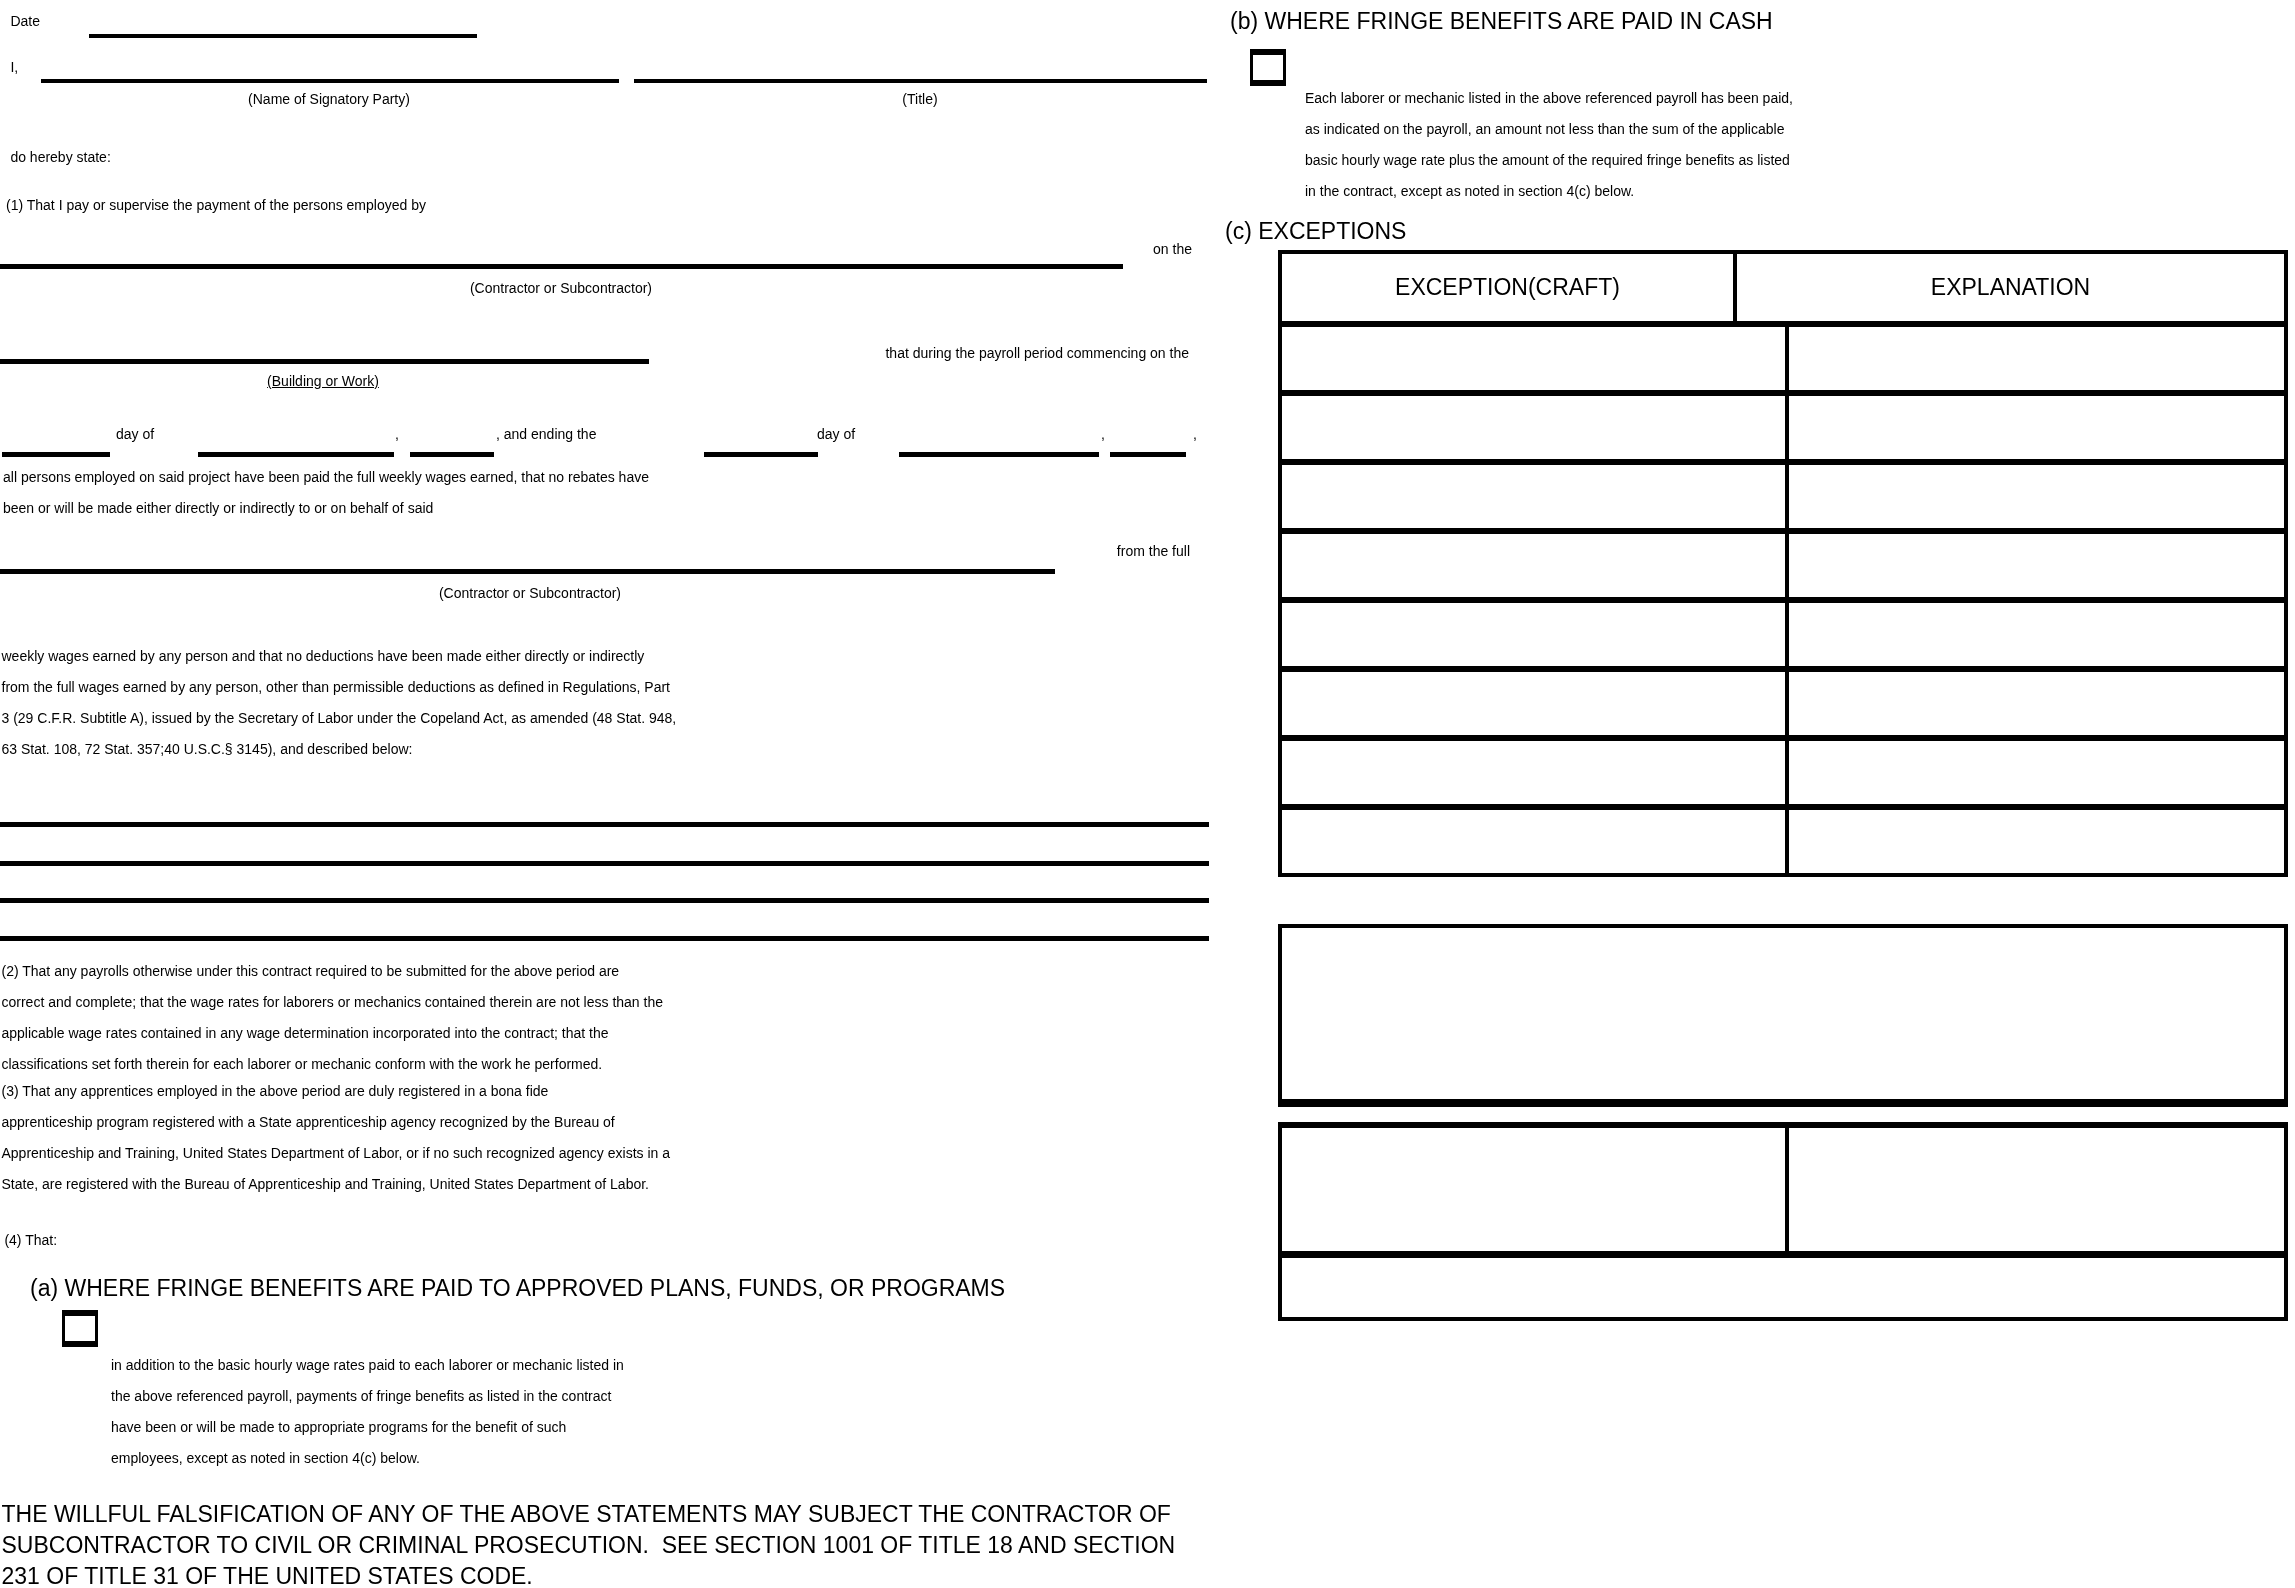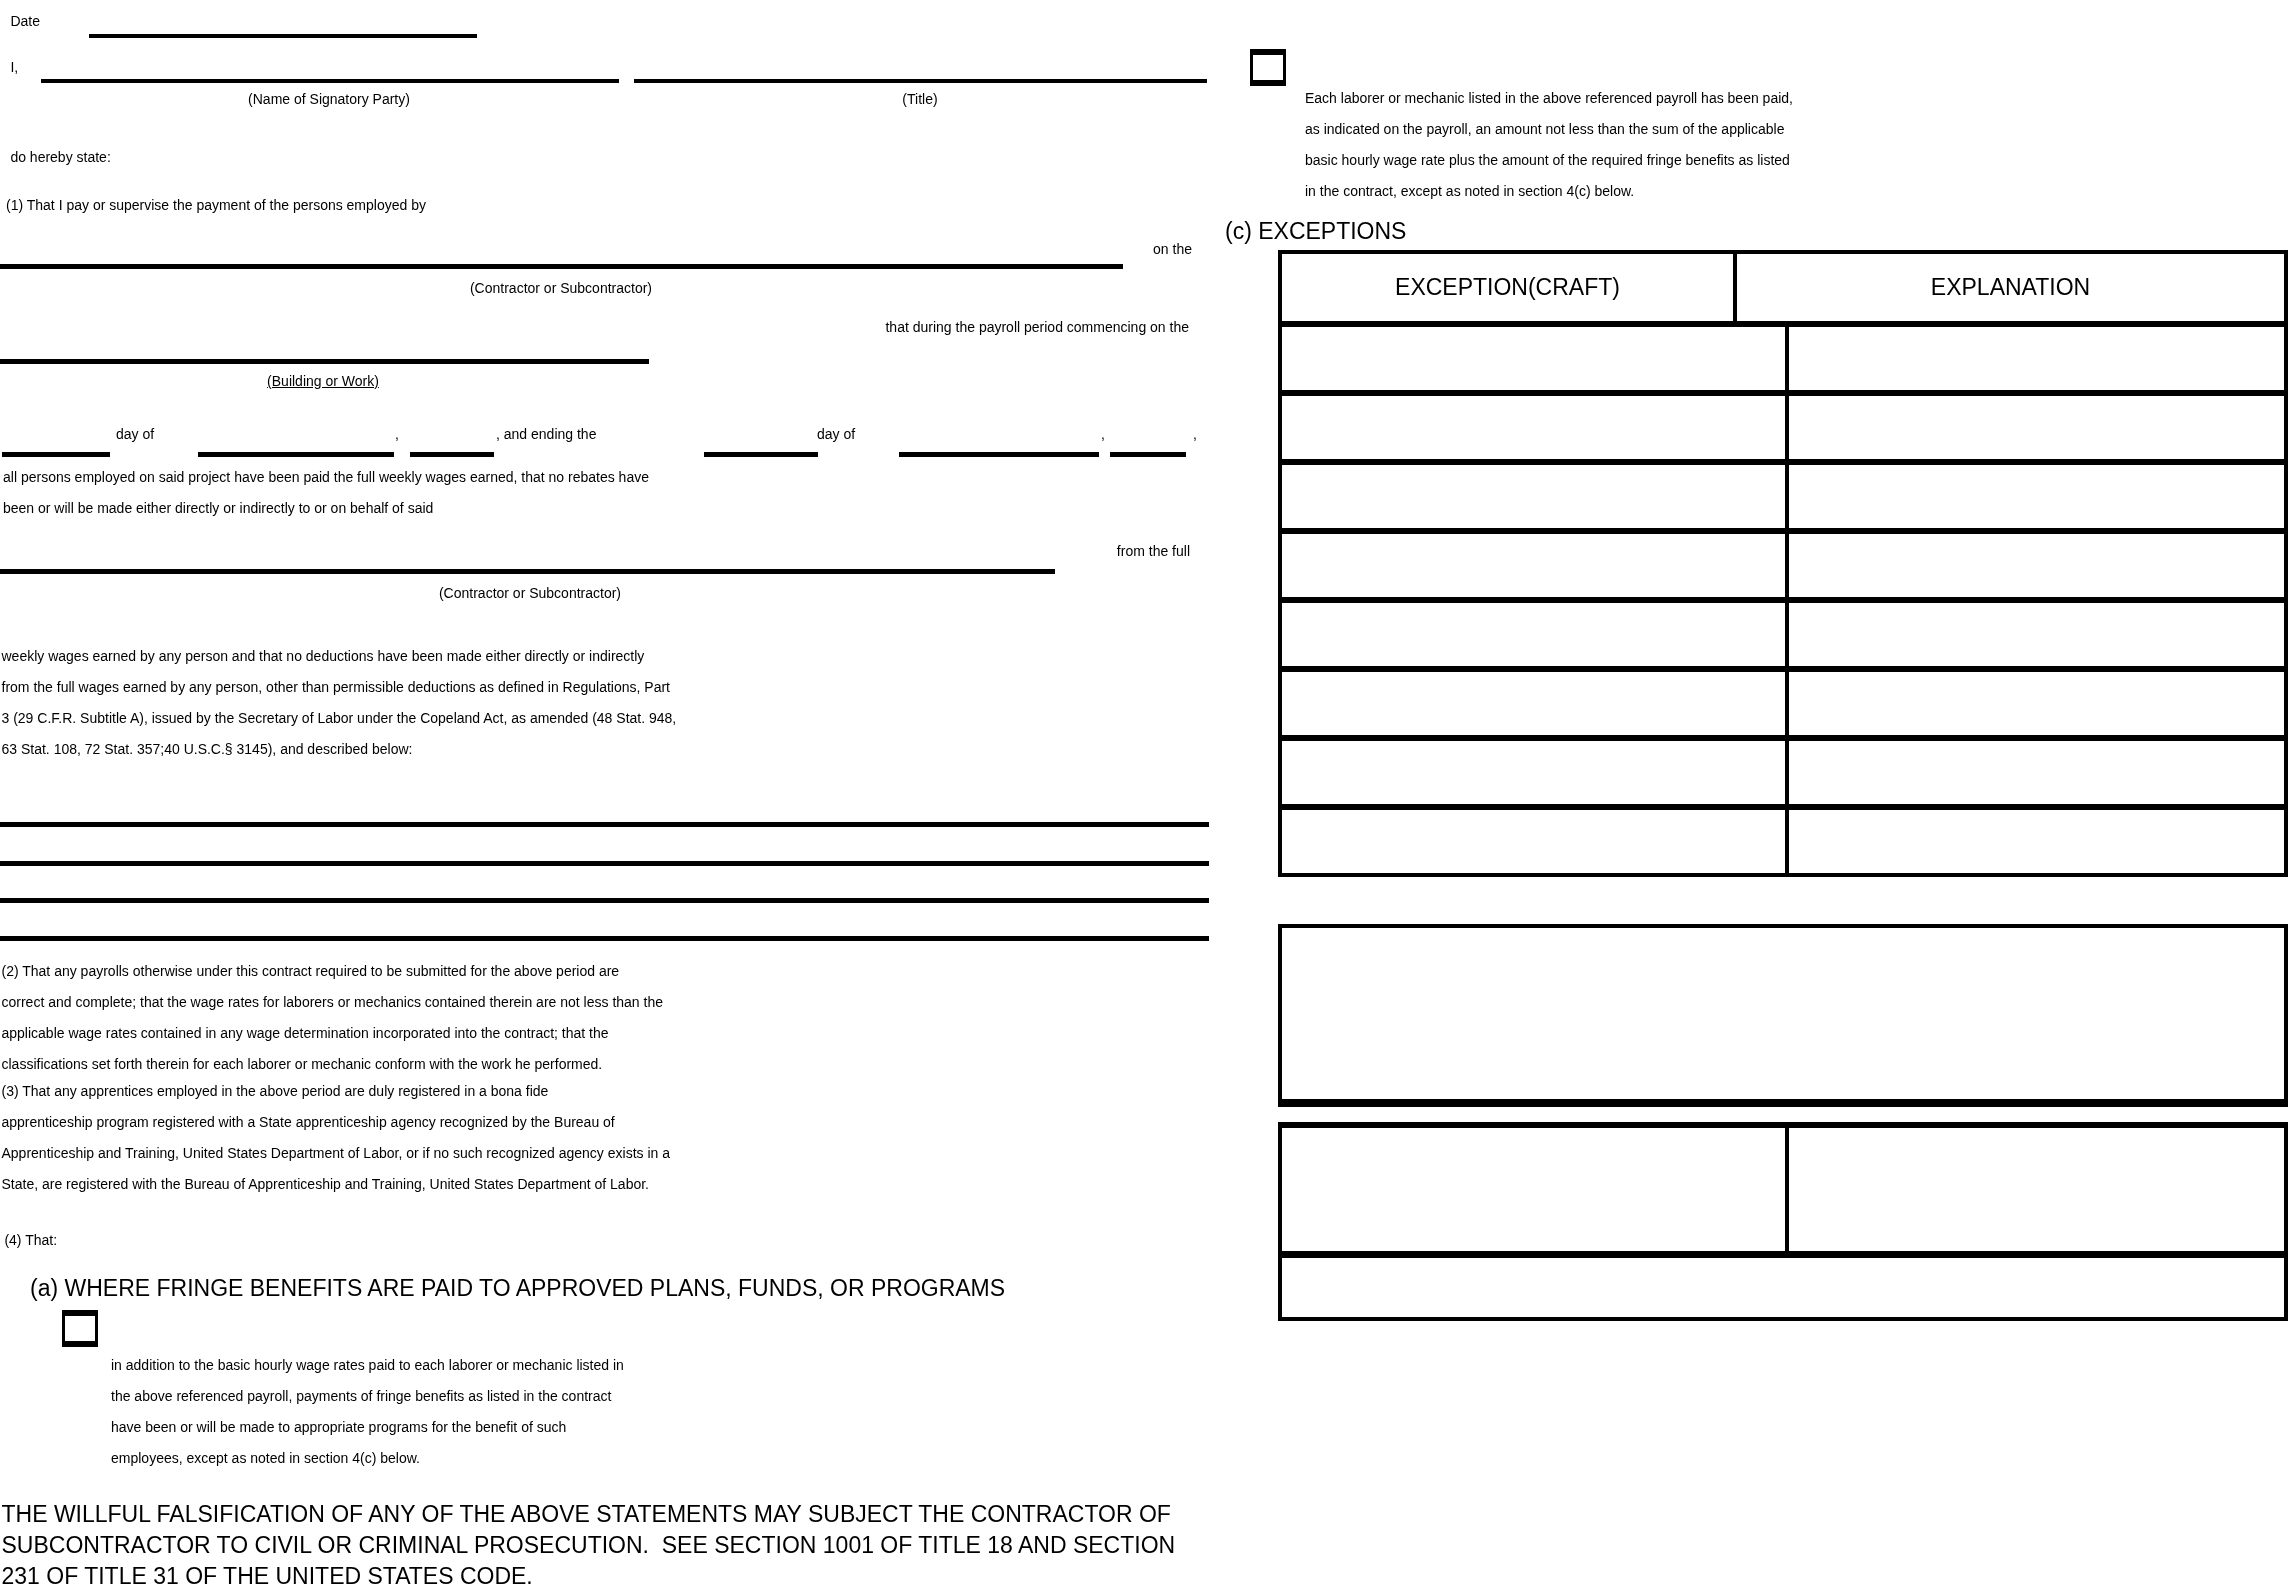--- a/index.html
+++ b/index.html
@@ -21,21 +21,21 @@
   #i-label{left:10.4px;top:52px;}
   #i-line-1{left:41px;top:79px;width:578px;}
   #i-line-2{left:634px;top:79px;width:573px;}
   #sig-label{left:107px;top:84px;width:444px;}
   #title-label{left:698px;top:84px;width:444px;}
   #hereby{left:10.4px;top:142px;}
   #p1-intro{left:6px;top:190px;}
   #on-the{right:1103px;top:234px;}
   #line-contractor1{left:0;top:264px;width:1123px;}
   #label-contractor1{left:339px;top:273px;width:444px;}
-  #that-during{right:1106px;top:312px;}
+  #that-during{right:1106px;top:338px;}
   #line-building{left:0;top:359px;width:649px;}
   #label-building{left:101px;top:366px;width:444px;text-decoration:underline;}
   .dayrow{top:419px;}
   #day-of-1{left:116px;}
   #comma-1{left:395px;}
   #and-ending{left:496px;}
   #day-of-2{left:817px;}
   #comma-2{left:1101px;}
   #comma-3{left:1193px;}
   #dl-a{left:1.5px;top:452px;width:108px;}
@@ -163,20 +163,21 @@
   <div class="checkbox" id="cb-a"></div>
   <div class="t" id="sec-a-body">in addition to the basic hourly wage rates paid to each laborer or mechanic listed in
 the above referenced payroll, payments of fringe benefits as listed in the contract
 have been or will be made to appropriate programs for the benefit of such
 employees, except as noted in section 4(c) below.</div>
 
   <div class="hd" id="willful">THE WILLFUL FALSIFICATION OF ANY OF THE ABOVE STATEMENTS MAY SUBJECT THE CONTRACTOR OF
 SUBCONTRACTOR TO CIVIL OR CRIMINAL PROSECUTION.  SEE SECTION 1001 OF TITLE 18 AND SECTION
 231 OF TITLE 31 OF THE UNITED STATES CODE.</div>
 
+  <div class="hd" id="sec-b-title">(b) WHERE FRINGE BENEFITS ARE PAID IN CASH</div>
   <div class="checkbox" id="cb-b"></div>
   <div class="t" id="sec-b-body">Each laborer or mechanic listed in the above referenced payroll has been paid,
 as indicated on the payroll, an amount not less than the sum of the applicable
 basic hourly wage rate plus the amount of the required fringe benefits as listed
 in the contract, except as noted in section 4(c) below.</div>
 
   <div class="hd" id="sec-c-title">(c) EXCEPTIONS</div>
 
   <div id="exceptions-table">
     <div class="xhead">

